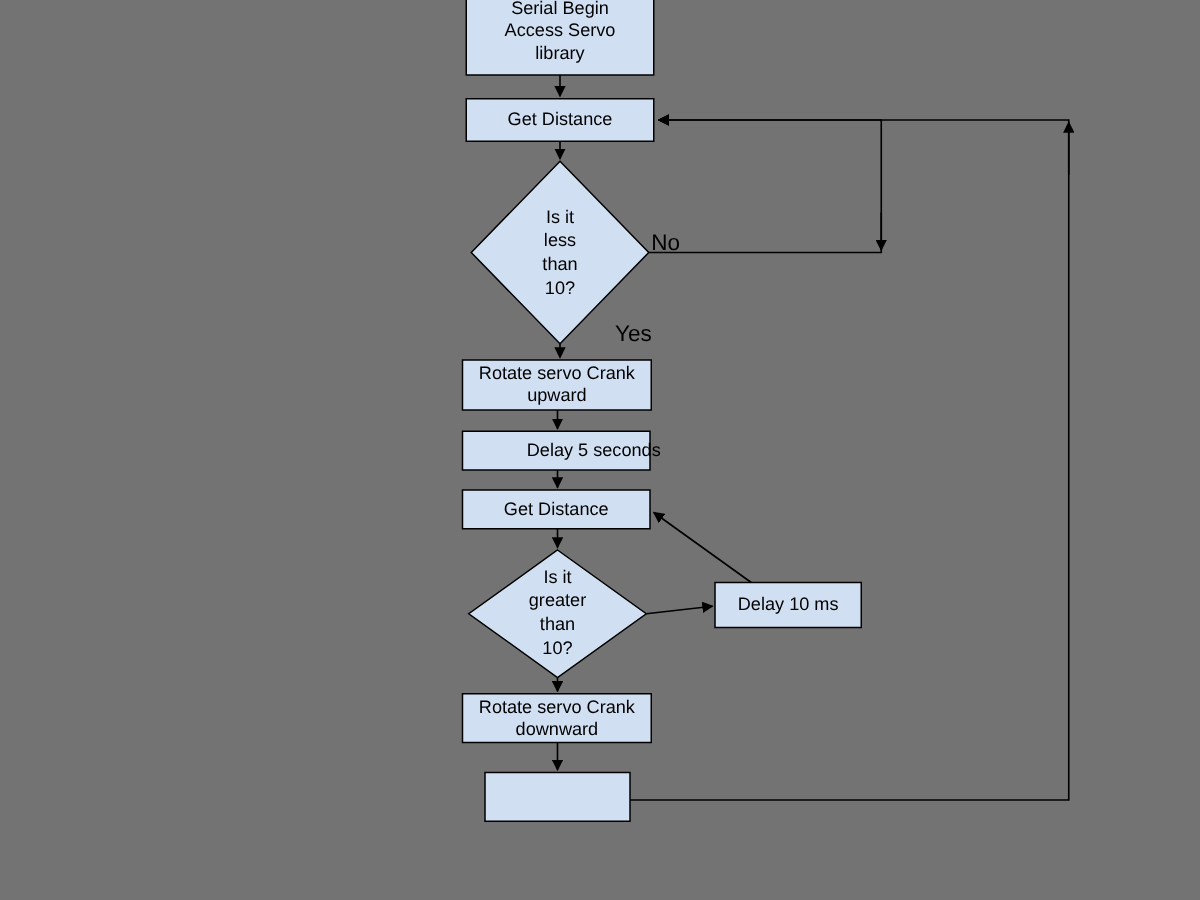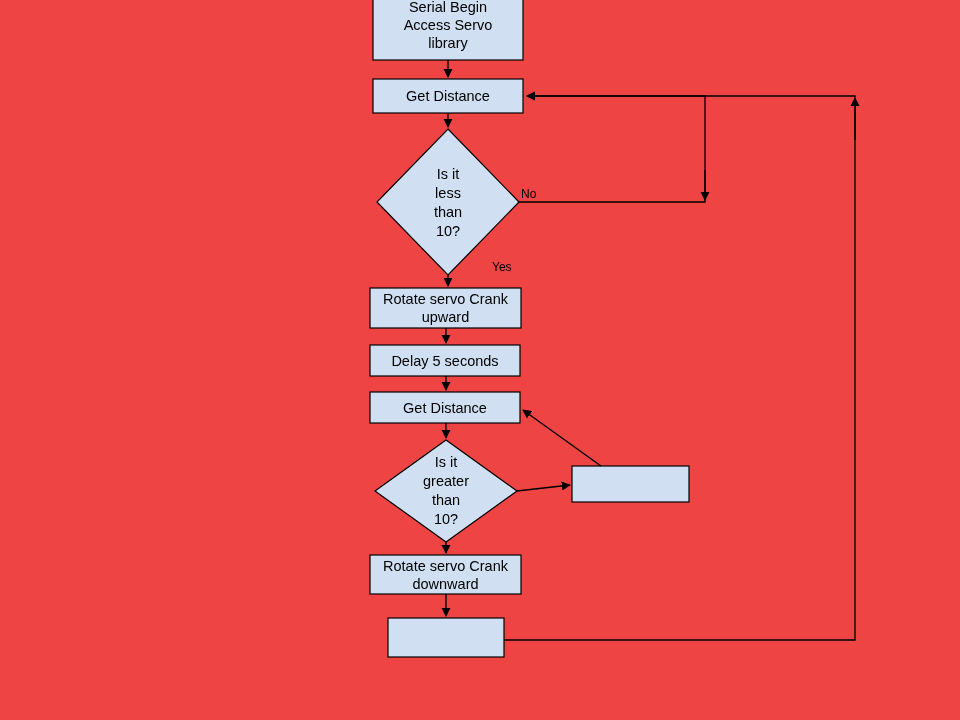--- a/index.html
+++ b/index.html
@@ -4,21 +4,21 @@
 <style>
   html, body {
     margin: 0;
     padding: 0;
     background: #ffffff;
   }
   #canvas {
     position: relative;
     width: 960px;
     height: 720px;
-    background: #ef4444;
+    background: #737373;
     overflow: hidden;
     font-family: "Liberation Sans", sans-serif;
   }
   #flow-svg {
     position: absolute;
     left: 0;
     top: 0;
     width: 960px;
     height: 720px;
     display: block;
@@ -43,21 +43,21 @@
     font-family: "Liberation Sans", sans-serif;
     font-size: 14.5px;
     line-height: 18px;
     pointer-events: none;
     white-space: pre-line;
   }
   .edge-label {
     position: absolute;
     color: #000000;
     font-family: "Liberation Sans", sans-serif;
-    font-size: 12px;
+    font-size: 18px;
     line-height: 19px;
     white-space: nowrap;
   }
 </style>
 </head>
 <body>
 
 <div id="canvas">
 
   <svg id="flow-svg" viewBox="0 0 960 720" xmlns="http://www.w3.org/2000/svg">
@@ -123,29 +123,30 @@
   <div class="node-text" style="left:373px; top:79px; width:150px; height:34px;">Get Distance</div>
 
   <div class="node-text" style="left:398px; top:164px; width:100px; height:78px; line-height:19px;">Is it
 less
 than
 10?</div>
 
   <div class="node-text" style="left:370px; top:288px; width:151px; height:40px;">Rotate servo Crank
 upward</div>
 
-  <div class="node-text" style="left:370px; top:345px; width:150px; height:31px;">Delay 5 seconds</div>
+  <div class="node-text" style="left:370px; top:345px; width:150px; height:31px;padding-left:30px;">Delay 5 seconds</div>
 
   <div class="node-text" style="left:370px; top:392px; width:150px; height:31px;">Get Distance</div>
 
   <div class="node-text" style="left:396px; top:452px; width:100px; height:78px; line-height:19px;">Is it
 greater
 than
 10?</div>
 
+  <div class="node-text" style="left:572px; top:466px; width:117px; height:36px;">Delay 10 ms</div>
 
   <div class="node-text" style="left:370px; top:555px; width:151px; height:39px;">Rotate servo Crank
 downward</div>
 
 
   <div class="edge-label" style="left:521px; top:185px;">No</div>
 
   <div class="edge-label" style="left:492px; top:258px;">Yes</div>
 
 </div>

